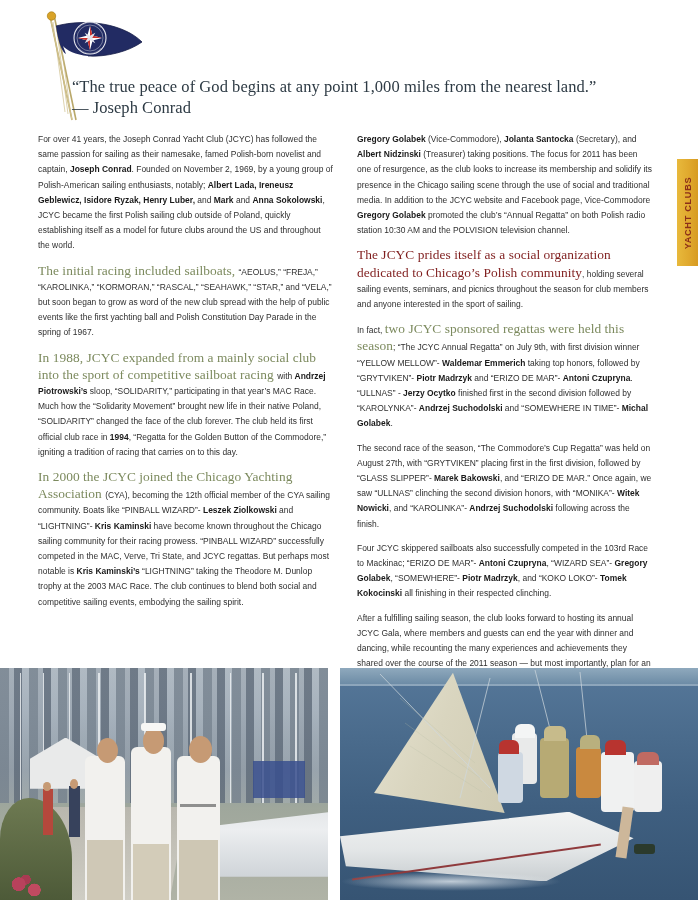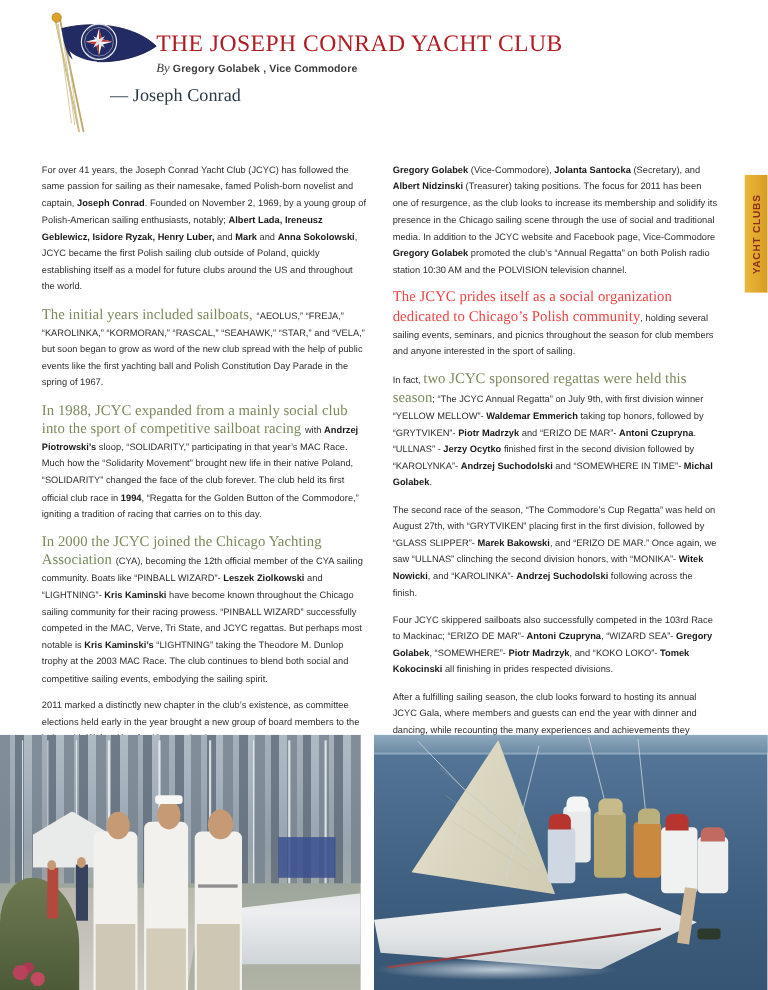--- a/index.html
+++ b/index.html
@@ -72,27 +72,27 @@
     position: absolute;
     left: 72px;
     top: 76px;
     width: 615px;
     font-family: "Liberation Serif", serif;
     font-size: 16.5px;
     color: #2d3a44;
     line-height: 1.30;
     letter-spacing: 0.05px;
   }
-  .pullquote .attrib { display: block; padding-left: 28px; }
+  .pullquote .attrib { display: block; }
 
   
   .columns {
     position: absolute;
     left: 38px;
-    top: 147px;
+    top: 132px;
     width: 622px;
     height: 530px;
   }
 
   .col {
     position: absolute;
     top: 0;
     width: 295px;
     height: 530px;
   }
@@ -291,48 +291,44 @@
           <polygon points="0,-7.5 1.6,-1.6 7.5,0 1.6,1.6 0,7.5 -1.6,1.6 -7.5,0 -1.6,-1.6" transform="rotate(45)" fill="#e6e8ef" opacity="0.95"></polygon>
         </g>
 
         <g fill="none" stroke="#aeb3c9" stroke-width="0.45" opacity="0.85">
           <path d="M47 20 A 14 14 0 0 1 69 20"></path>
           <path d="M47 40 A 14 14 0 0 0 69 40"></path>
         </g>
       </svg>
     </div>
 
-    <div class="title-block">
-      <div class="article-title" style="color: rgb(176, 28, 33);">THE JOSEPH CONRAD YACHT CLUB</div>
-      <div class="byline"><span class="by-italic">By</span> <span>Gregory Golabek , Vice Commodore</span></div>
-    </div>
 
     <div class="pullquote">
+      <span>“The true peace of God begins at any point 1,000 miles from the nearest land.”</span>
       <span class="attrib">— Joseph Conrad</span>
     </div>
   </div>
 
   <div class="side-tab" style="background: linear-gradient(to right, rgb(232, 185, 60) 0%, rgb(224, 169, 46) 55%, rgb(215, 155, 34) 100%);">
     <span class="side-tab-label" style="color: rgb(140, 47, 24);">YACHT CLUBS</span>
   </div>
 
   <div class="columns">
     <div class="col col-left" id="col-left">
         <p class="body"><span>For over 41 years, the Joseph Conrad Yacht Club (JCYC) has followed the same passion for sailing as their namesake, famed Polish-born novelist and captain, </span><b>Joseph Conrad</b><span>. Founded on November 2, 1969, by a young group of Polish-American sailing enthusiasts, notably; </span><b>Albert Lada, Ireneusz Geblewicz, Isidore Ryzak, Henry Luber,</b><span> and </span><b>Mark</b><span> and </span><b>Anna Sokolowski</b><span>, JCYC became the first Polish sailing club outside of Poland, quickly establishing itself as a model for future clubs around the US and throughout the world.</span></p>
-        <p class="body"><span class="lead" style="color: rgb(124, 138, 94);">The initial years included sailboats, </span><span>“AEOLUS,” “FREJA,” “KAROLINKA,” “KORMORAN,” “RASCAL,” “SEAHAWK,” “STAR,” and “VELA,” but soon began to grow as word of the new club spread with the help of public events like the first yachting ball and Polish Constitution Day Parade in the spring of 1967.</span></p>
+        <p class="body"><span class="lead" style="color: rgb(124, 138, 94);">The initial racing included sailboats, </span><span>“AEOLUS,” “FREJA,” “KAROLINKA,” “KORMORAN,” “RASCAL,” “SEAHAWK,” “STAR,” and “VELA,” but soon began to grow as word of the new club spread with the help of public events like the first yachting ball and Polish Constitution Day Parade in the spring of 1967.</span></p>
         <p class="body"><span class="lead" style="color: rgb(124, 138, 94);">In 1988, JCYC expanded from a mainly social club into the sport of competitive sailboat racing </span><span>with </span><b>Andrzej Piotrowski’s</b><span> sloop, “SOLIDARITY,” participating in that year’s MAC Race. Much how the “Solidarity Movement” brought new life in their native Poland, “SOLIDARITY” changed the face of the club forever. The club held its first official club race in </span><b>1994</b><span>, “Regatta for the Golden Button of the Commodore,” igniting a tradition of racing that carries on to this day.</span></p>
         <p class="body"><span class="lead" style="color: rgb(124, 138, 94);">In 2000 the JCYC joined the Chicago Yachting Association </span><span>(CYA), becoming the 12th official member of the CYA sailing community. Boats like “PINBALL WIZARD”- </span><b>Leszek Ziolkowski</b><span> and “LIGHTNING”- </span><b>Kris Kaminski</b><span> have become known throughout the Chicago sailing community for their racing prowess. “PINBALL WIZARD” successfully competed in the MAC, Verve, Tri State, and JCYC regattas. But perhaps most notable is </span><b>Kris Kaminski’s</b><span> “LIGHTNING” taking the Theodore M. Dunlop trophy at the 2003 MAC Race. The club continues to blend both social and competitive sailing events, embodying the sailing spirit.</span></p>
-        <p class="body"><span>2011 marked a distinctly new chapter in the club’s existence, as committee elections held early in the year brought a new group of board members to the helm, with </span><b>Walter Kotaba</b><span> (Commodore),</span></p>
       </div>
     <div class="col col-right" id="col-right">
         <p class="body"><b>Gregory Golabek</b><span> (Vice-Commodore), </span><b>Jolanta Santocka</b><span> (Secretary), and </span><b>Albert Nidzinski</b><span> (Treasurer) taking positions. The focus for 2011 has been one of resurgence, as the club looks to increase its membership and solidify its presence in the Chicago sailing scene through the use of social and traditional media. In addition to the JCYC website and Facebook page, Vice-Commodore </span><b>Gregory Golabek</b><span> promoted the club’s “Annual Regatta” on both Polish radio station 10:30 AM and the POLVISION television channel.</span></p>
-        <p class="body"><span class="lead" style="color: #ef4444;">The JCYC prides itself as a social organization dedicated to Chicago’s Polish community</span><span>, holding several sailing events, seminars, and picnics throughout the season for club members and anyone interested in the sport of sailing.</span></p>
+        <p class="body"><span class="lead" style="color: #7f1d1d;">The JCYC prides itself as a social organization dedicated to Chicago’s Polish community</span><span>, holding several sailing events, seminars, and picnics throughout the season for club members and anyone interested in the sport of sailing.</span></p>
         <p class="body"><span>In fact, </span><span class="lead" style="color: rgb(124, 138, 94);">two JCYC sponsored regattas were held this season</span><span>; “The JCYC Annual Regatta” on July 9th, with first division winner “YELLOW MELLOW”- </span><b>Waldemar Emmerich</b><span> taking top honors, followed by “GRYTVIKEN”- </span><b>Piotr Madrzyk</b><span> and “ERIZO DE MAR”- </span><b>Antoni Czupryna</b><span>. “ULLNAS” - </span><b>Jerzy Ocytko</b><span> finished first in the second division followed by “KAROLYNKA”- </span><b>Andrzej Suchodolski</b><span> and “SOMEWHERE IN TIME”- </span><b>Michal Golabek</b><span>.</span></p>
         <p class="body"><span>The second race of the season, “The Commodore’s Cup Regatta” was held on August 27th, with “GRYTVIKEN” placing first in the first division, followed by “GLASS SLIPPER”- </span><b>Marek Bakowski</b><span>, and “ERIZO DE MAR.” Once again, we saw “ULLNAS” clinching the second division honors, with “MONIKA”- </span><b>Witek Nowicki</b><span>, and “KAROLINKA”- </span><b>Andrzej Suchodolski</b><span> following across the finish.</span></p>
-        <p class="body"><span>Four JCYC skippered sailboats also successfully competed in the 103rd Race to Mackinac; “ERIZO DE MAR”- </span><b>Antoni Czupryna</b><span>, “WIZARD SEA”- </span><b>Gregory Golabek</b><span>, “SOMEWHERE”- </span><b>Piotr Madrzyk</b><span>, and “KOKO LOKO”- </span><b>Tomek Kokocinski</b><span> all finishing in prides respected divisions.</span></p>
+        <p class="body"><span>Four JCYC skippered sailboats also successfully competed in the 103rd Race to Mackinac; “ERIZO DE MAR”- </span><b>Antoni Czupryna</b><span>, “WIZARD SEA”- </span><b>Gregory Golabek</b><span>, “SOMEWHERE”- </span><b>Piotr Madrzyk</b><span>, and “KOKO LOKO”- </span><b>Tomek Kokocinski</b><span> all finishing in their respected clinching.</span></p>
         <p class="body"><span>After a fulfilling sailing season, the club looks forward to hosting its annual JCYC Gala, where members and guests can end the year with dinner and dancing, while recounting the many experiences and achievements they shared over the course of the 2011 season — but most importantly, plan for an even better 2012!</span></p>
       </div>
   </div>
 
   <div class="photos">
 
     <div class="photo photo-left">
       <div class="ph1">
         <div class="skyline"></div>
         <div class="mast" style="left:6%"></div>

